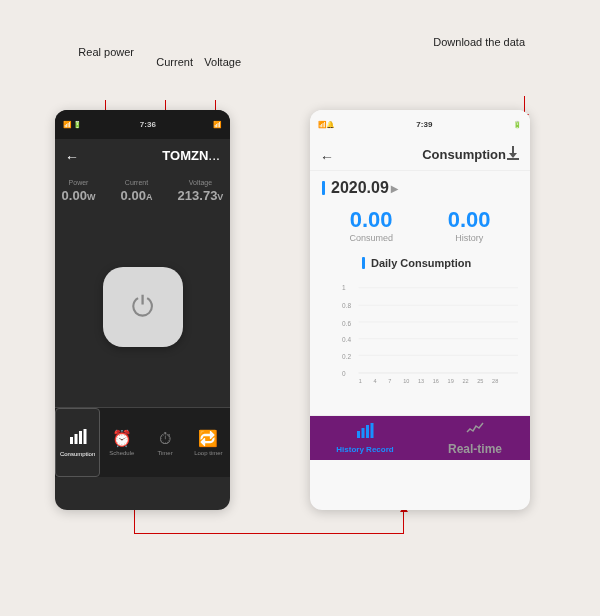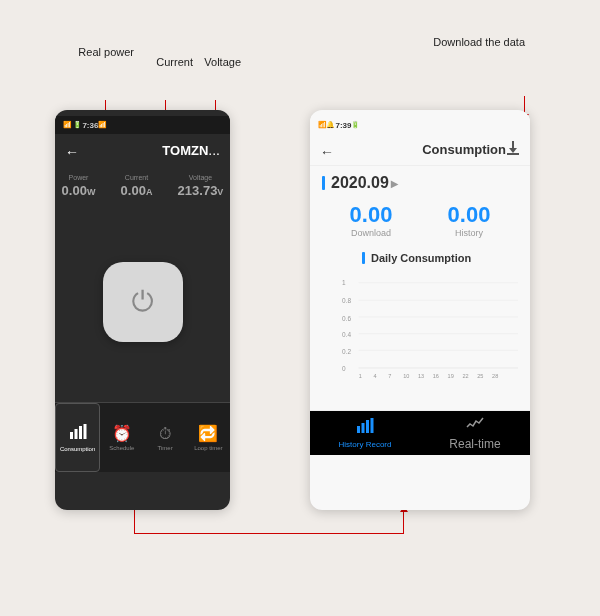--- a/index.html
+++ b/index.html
@@ -43,26 +43,25 @@
       left: 310px;
       top: 110px;
       width: 220px;
       height: 400px;
       background: #f8f8f8;
     }
 
     
     .status-bar {
       display: flex;
-      justify-content: flex-start;
+      justify-content: space-between;
       align-items: center;
       padding: 3px 8px;
       font-size: 8px;
-      height: 18px;
-      margin-top: 6px;
+      height: 29px;
     }
     .status-bar-dark {
       background: #1a1a1a;
       color: #ccc;
     }
     .status-bar-light {
       background: #f8f8f8;
       color: #333;
     }
 
@@ -239,21 +238,22 @@
     .chart-svg {
       width: 100%;
       height: 100%;
     }
 
     
     .right-bottom-nav {
       display: flex;
       border-top: 1px solid #eee;
       height: 45px;
-      background: #000000;
+      background: #701a75;
+      font-weight: bold;
     }
     .right-nav-item {
       flex: 1;
       display: flex;
       flex-direction: column;
       align-items: center;
       justify-content: center;
       font-size: 9px;
       cursor: pointer;
       color: #999;
@@ -388,21 +388,21 @@
   <div class="right-content">
     <div class="date-row">
       <div class="date-indicator"></div>
       <span class="date-text">2020.09</span>
       <span class="date-arrow">▶</span>
     </div>
 
     <div class="stats-row">
       <div class="stat-box">
         <div class="stat-value">0.00</div>
-        <div class="stat-label">Download</div>
+        <div class="stat-label">Consumed</div>
       </div>
       <div class="stat-box">
         <div class="stat-value">0.00</div>
         <div class="stat-label">History</div>
       </div>
     </div>
 
     <div class="section-title">
       <div class="section-indicator"></div>
       <span>Daily Consumption</span>

